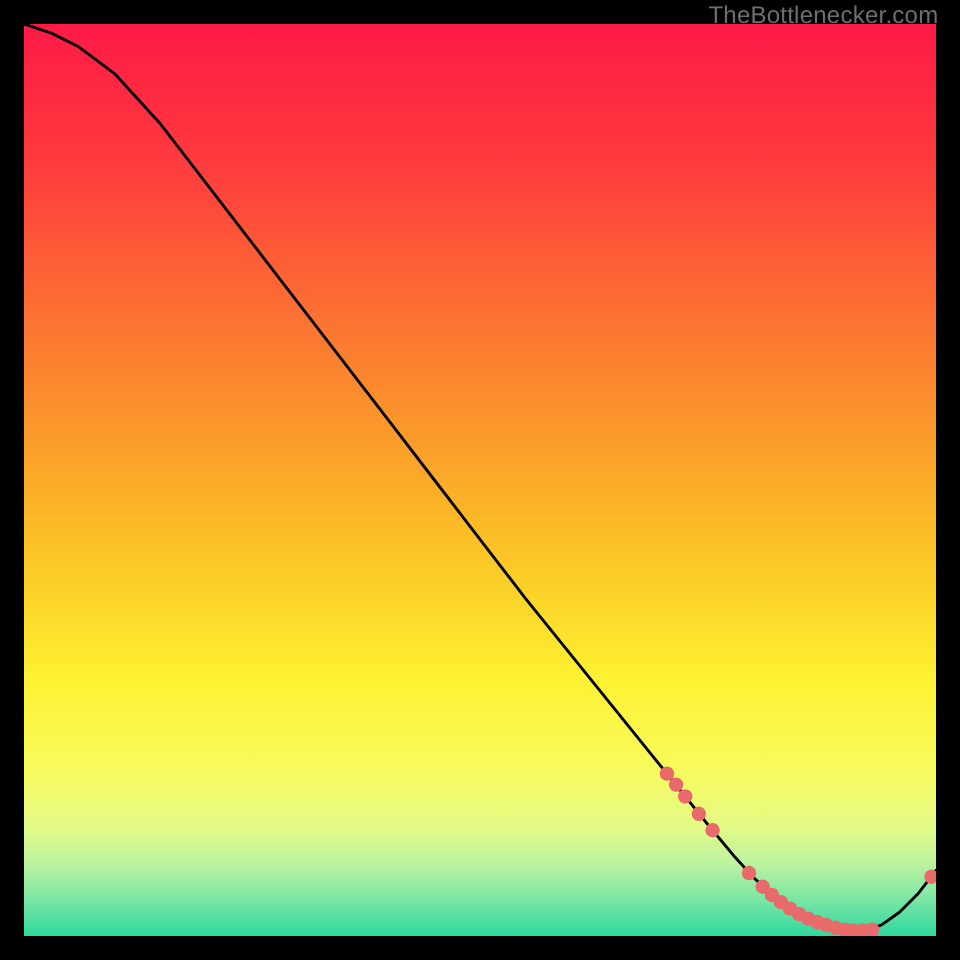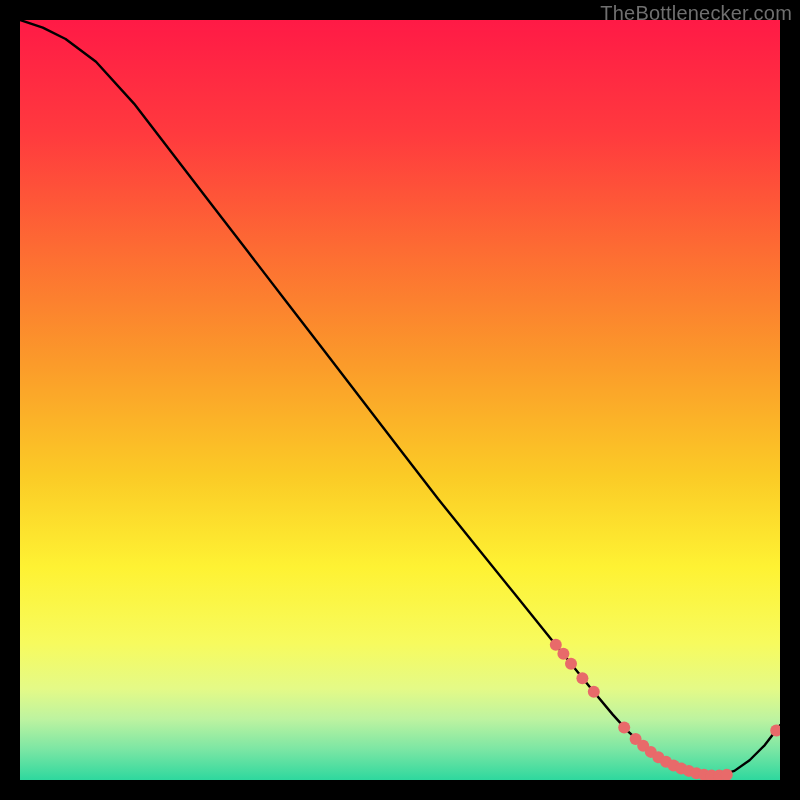--- a/index.html
+++ b/index.html
@@ -20,21 +20,21 @@
   .plot {
     position: absolute;
     left: 20px;
     top: 20px;
     width: 760px;
     height: 760px;
   }
   .watermark {
     position: absolute;
     top: 2px;
-    right: 8px;
+    right: 18px;
     color: #6f6f6f;
     font-size: 20px;
     letter-spacing: 0.2px;
     z-index: 50;
     font-weight: 500;
   }
   svg { display: block; }
 </style>
 </head>
 <body>

